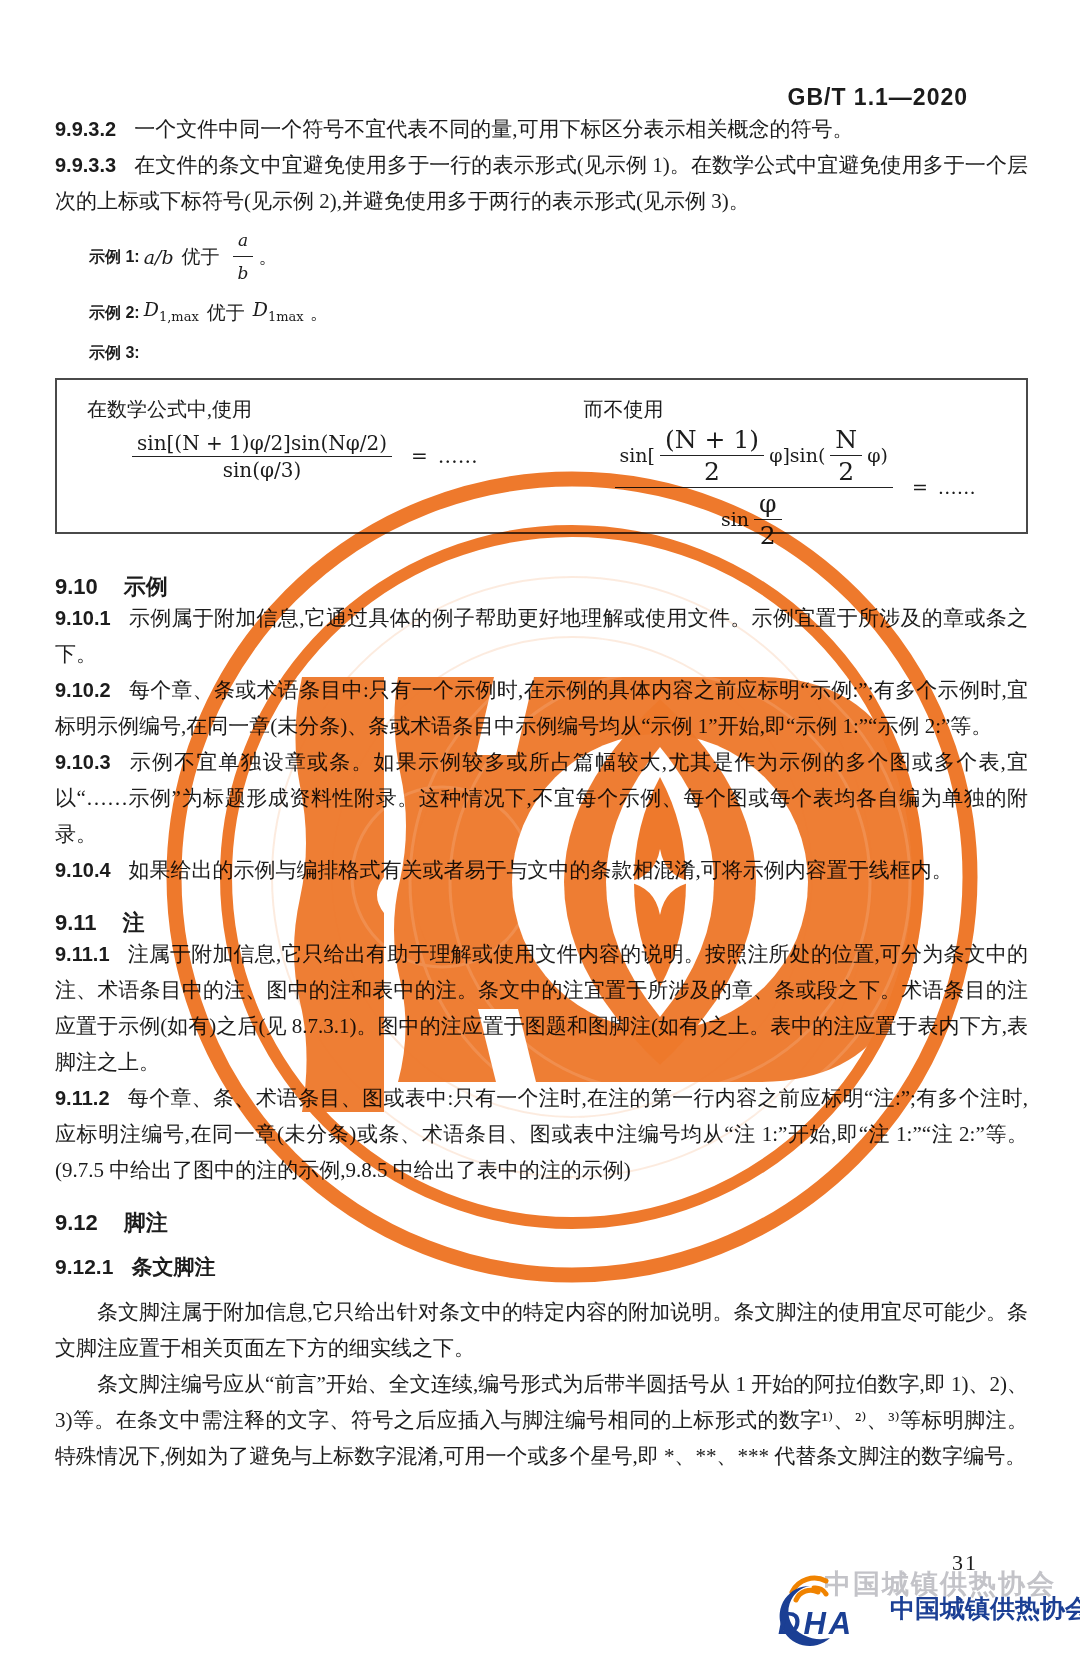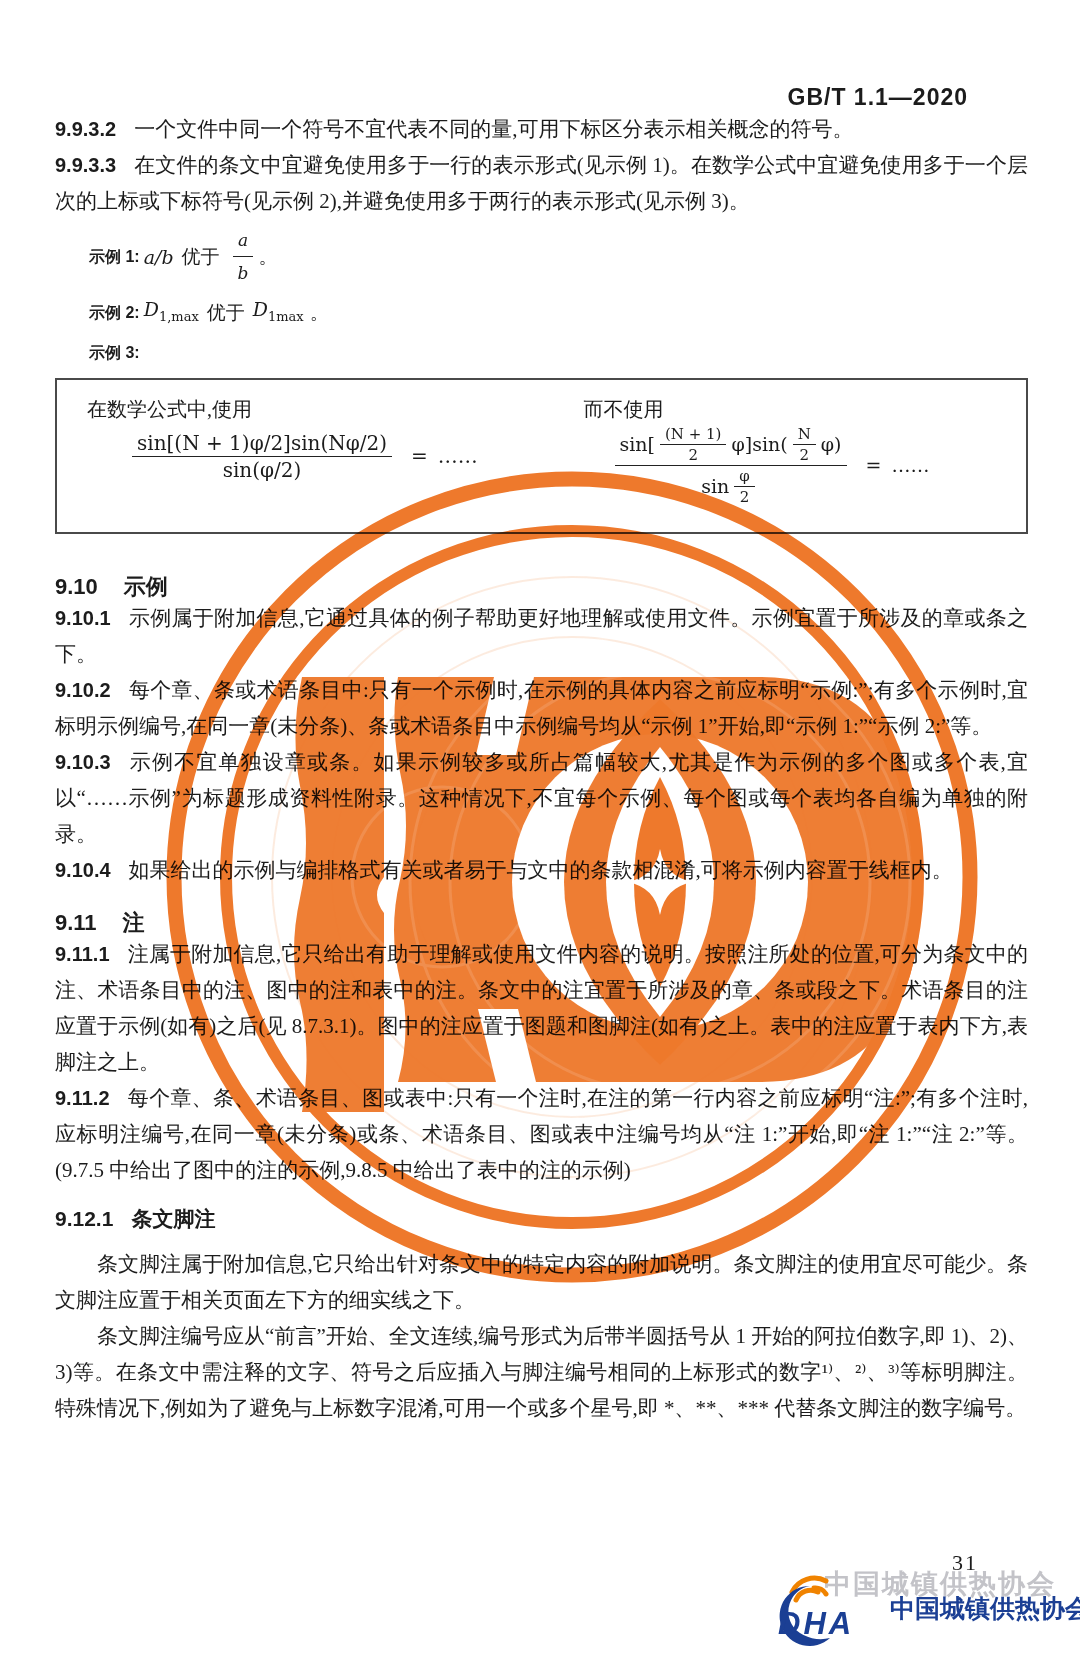--- a/index.html
+++ b/index.html
@@ -46,21 +46,21 @@
   
   .formula-box{
     border:2px solid #4a4a4a;margin-top:10px;height:152px;
     display:flex;background:transparent;gap:24px;
   }
   .fb-half{flex:1;position:relative;}
   .fb-label{font-size:20px;margin:16px 0 0 30px;}
   .fb-formula{margin:8px 0 0 70px;font-size:20px;display:flex;align-items:center;}
   .fb-formula .eq{margin:0 10px 0 14px;}
   .nested-row{display:inline-flex;align-items:center;}
-  .small-frac{font-size:15px;}
+  .small-frac{font-size:25px;}
 
   
   .sec-heading{
     margin:40px 0 0 0;
     font-family:Liberation Sans, sans-serif;
     font-weight:bold;font-size:22px;line-height:26px;
   }
   .sec-heading .snum{margin-right:26px;}
   .sub-heading{margin-top:18px;font-size:21px;}
   .mt12{margin-top:12px;}
@@ -169,21 +169,21 @@
     <div class="ex-row">
       <span class="ex-label">示例 3:</span>
     </div>
 
     <div class="formula-box">
       <div class="fb-half">
         <div class="fb-label">在数学公式中,使用</div>
         <div class="fb-formula math">
           <span class="frac">
             <span class="num">sin[(N + 1)φ/2]sin(Nφ/2)</span>
-            <span class="den">sin(φ/2)</span>
+            <span class="den">sin(φ/3)</span>
           </span>
           <span class="eq">=</span>
           <span>……</span>
         </div>
       </div>
       <div class="fb-half">
         <div class="fb-label">而不使用</div>
         <div class="fb-formula math" style="margin-left:56px;margin-top:2px;font-size:19px;">
           <span class="frac">
             <span class="num" style="border-bottom:1.5px solid #222;">
@@ -236,20 +236,23 @@
     <div class="sec-heading mt22">
       <span class="snum">9.11</span><span>注</span>
     </div>
     <p class="clause mt12">
       <span class="cnum">9.11.1</span><span>注属于附加信息,它只给出有助于理解或使用文件内容的说明。按照注所处的位置,可分为条文中的注、术语条目中的注、图中的注和表中的注。条文中的注宜置于所涉及的章、条或段之下。术语条目的注应置于示例(如有)之后(见 8.7.3.1)。图中的注应置于图题和图脚注(如有)之上。表中的注应置于表内下方,表脚注之上。</span>
     </p>
     <p class="clause">
       <span class="cnum">9.11.2</span><span>每个章、条、术语条目、图或表中:只有一个注时,在注的第一行内容之前应标明“注:”;有多个注时,应标明注编号,在同一章(未分条)或条、术语条目、图或表中注编号均从“注 1:”开始,即“注 1:”“注 2:”等。(9.7.5 中给出了图中的注的示例,9.8.5 中给出了表中的注的示例)</span>
     </p>
 
+    <div class="sec-heading mt22">
+      <span class="snum">9.12</span><span>脚注</span>
+    </div>
     <div class="sec-heading sub-heading">
       <span class="snum" style="margin-right:18px;">9.12.1</span><span>条文脚注</span>
     </div>
 
     <p class="clause indent" style="margin-top:14px;">
       <span>条文脚注属于附加信息,它只给出针对条文中的特定内容的附加说明。条文脚注的使用宜尽可能少。条文脚注应置于相关页面左下方的细实线之下。</span>
     </p>
     <p class="clause indent">
       <span>条文脚注编号应从“前言”开始、全文连续,编号形式为后带半圆括号从 1 开始的阿拉伯数字,即 1)、2)、3)等。在条文中需注释的文字、符号之后应插入与脚注编号相同的上标形式的数字¹⁾、²⁾、³⁾等标明脚注。特殊情况下,例如为了避免与上标数字混淆,可用一个或多个星号,即 *、**、*** 代替条文脚注的数字编号。</span>
     </p>

